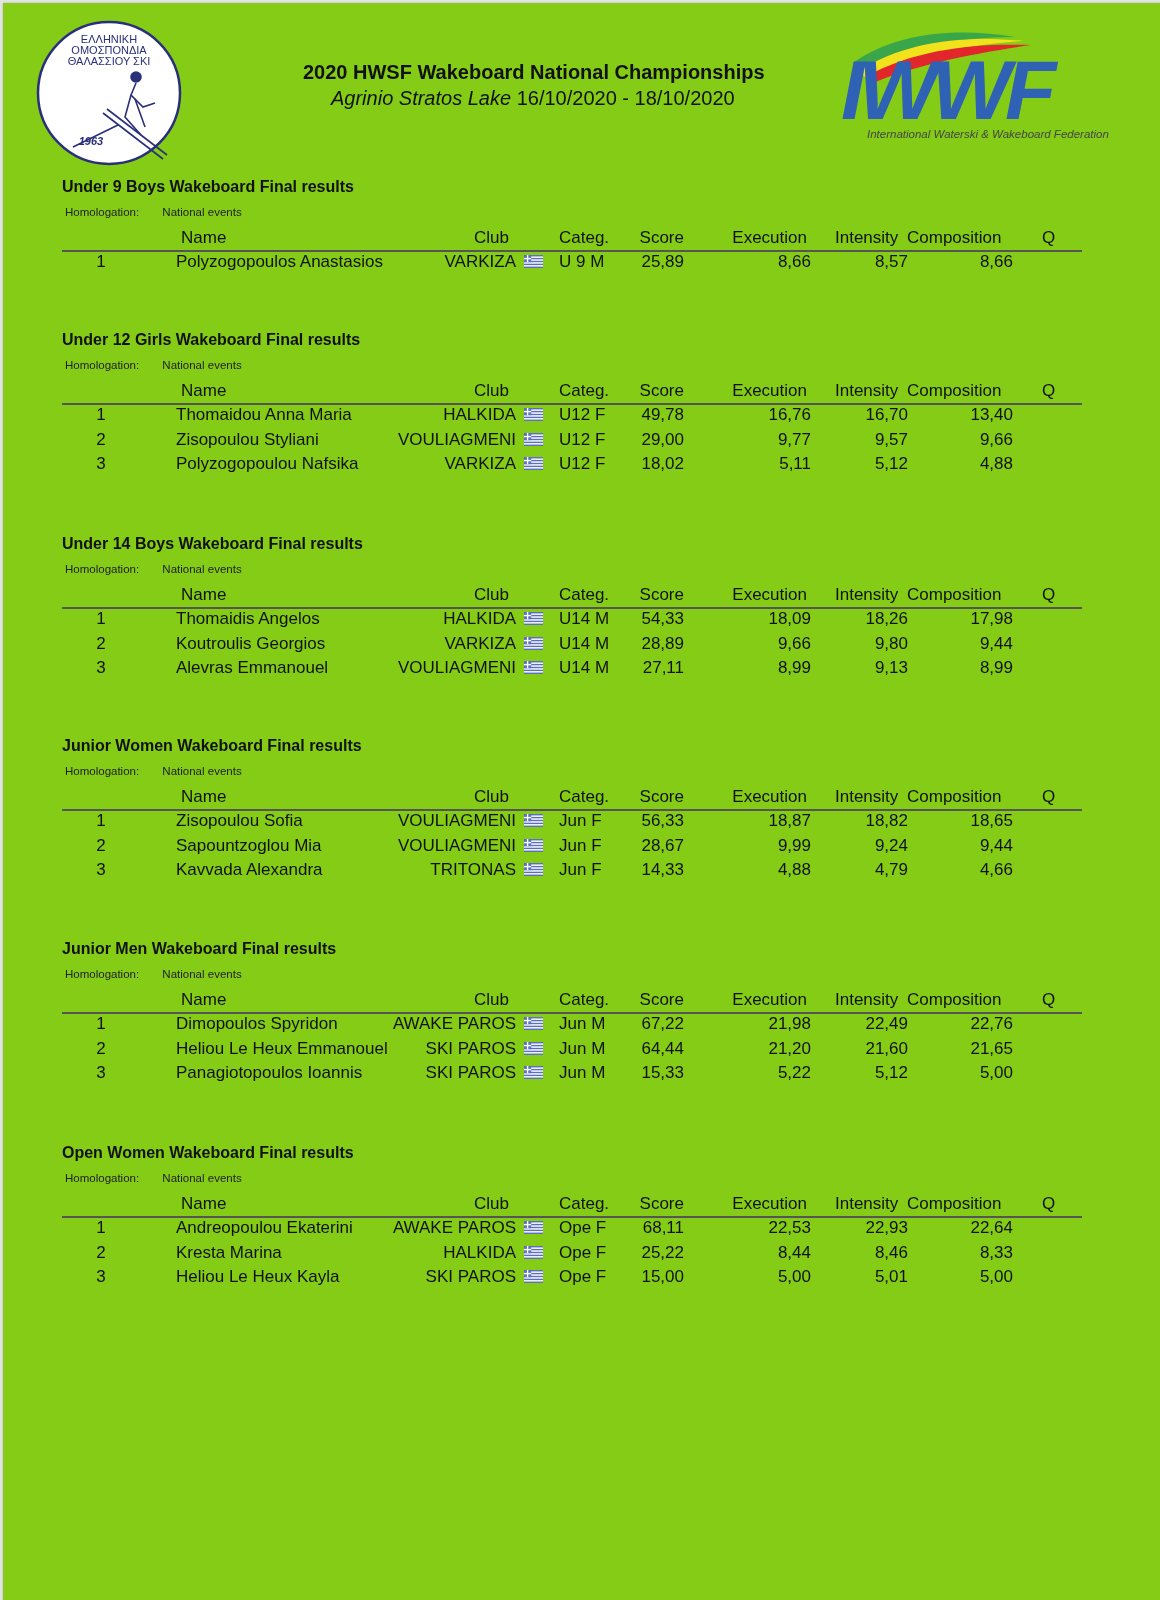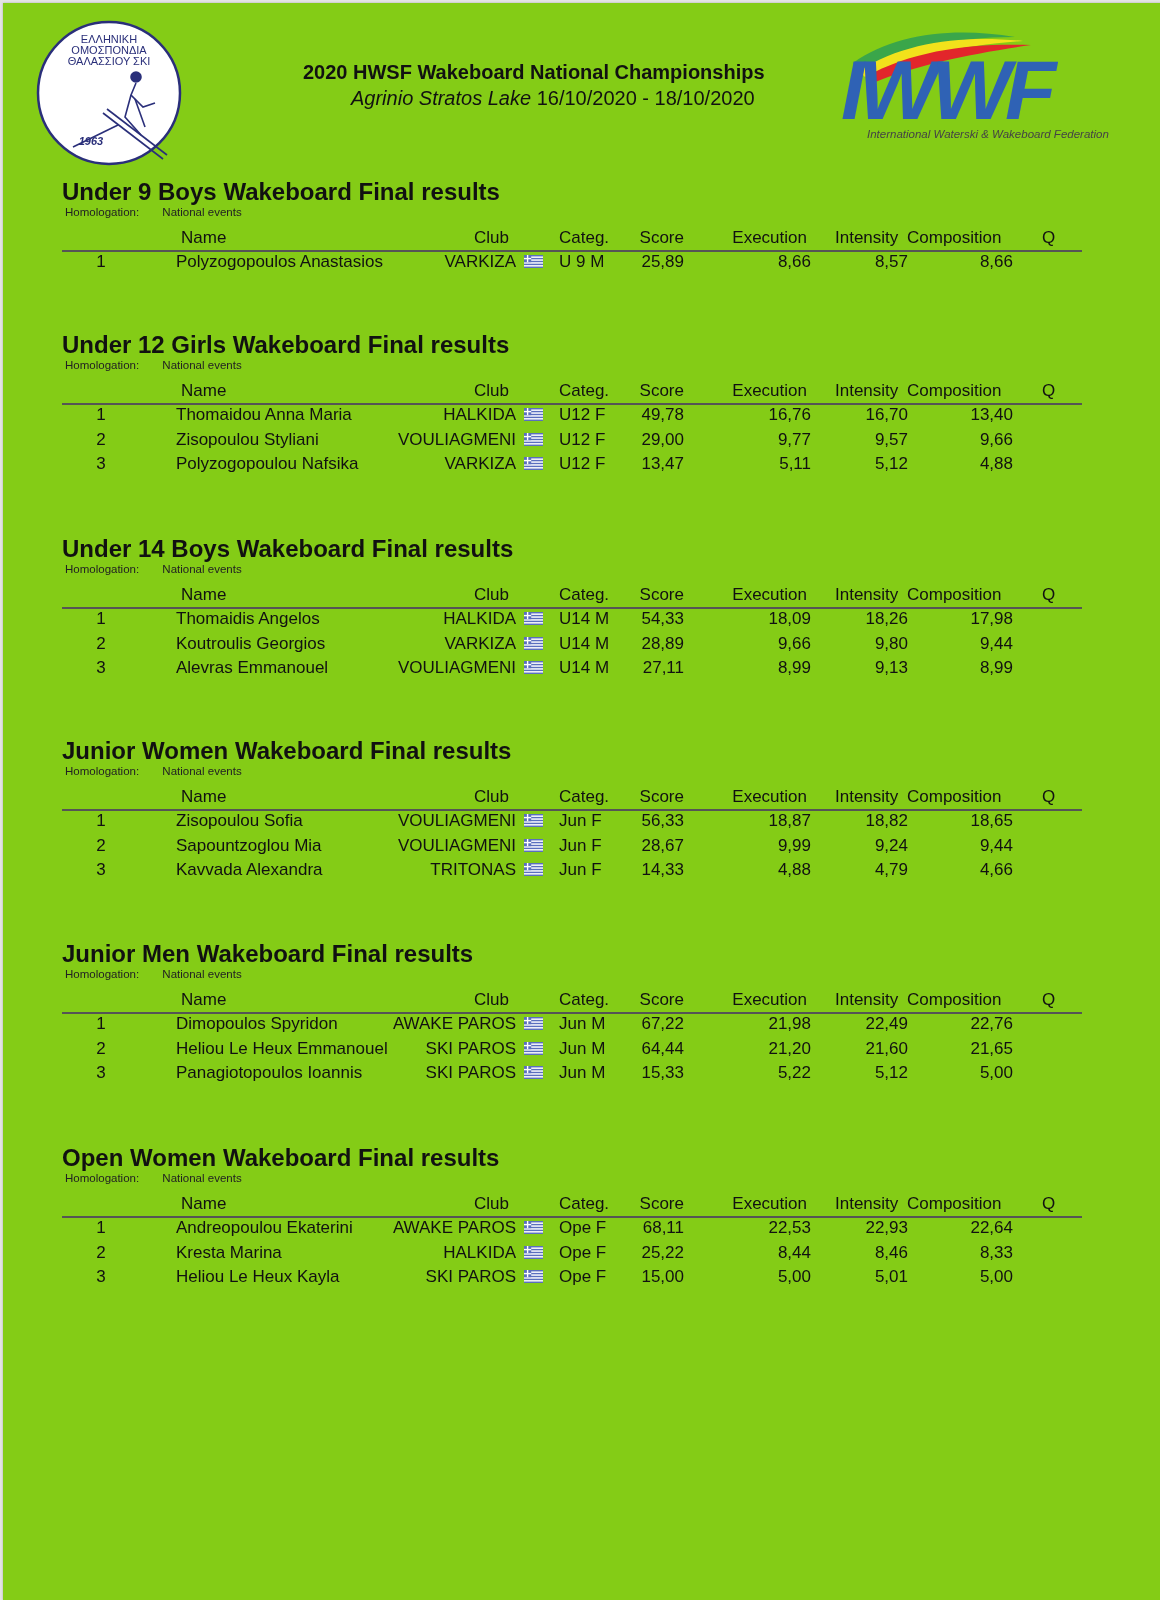--- a/index.html
+++ b/index.html
@@ -12,28 +12,28 @@
   .sheet {
     position: absolute; left: 3px; top: 3px; width: 1154px; height: 1597px;
     background: #84cc16;
     box-shadow: 0 0 2px rgba(0,0,0,0.25);
     padding-left: 8px;
   }
   
   .hwsf-logo { position: absolute; left: 30px; top: 14px; width: 152px; height: 152px; }
   .title-block { position: absolute; left: 300px; top: 58px; width: 540px; }
   .doc-title { position: absolute; left: 0; top: 0; font-size: 20px; font-weight: bold; white-space: nowrap; }
-  .doc-subtitle { position: absolute; left: 48px; top: 26px; font-size: 20px; font-style: italic; white-space: nowrap; }
+  .doc-subtitle { position: absolute; left: 28px; top: 26px; font-size: 20px; font-style: italic; white-space: nowrap; }
   .doc-subtitle .dates { font-style: normal; }
   .iwwf-logo { position: absolute; left: 832px; top: 20px; width: 270px; height: 100px; }
   .iwwf-tagline { position: absolute; left: 830px; top: 125px; font-size: 11.5px; font-style: italic; color: #444; white-space: nowrap; margin-left: 34px; }
 
   
   .section { position: absolute; left: 0; width: 1150px; }
-  .sec-title { position: absolute; left: 59px; top: 0; font-size: 24px; font-weight: bold; white-space: nowrap; }
+  .sec-title { position: absolute; left: 59px; top: 0; font-size: 16px; font-weight: bold; white-space: nowrap; }
   .homolog { position: absolute; left: 62px; top: 28px; font-size: 11.5px; white-space: nowrap; color: #222; }
   .homolog span + span { margin-left: 20px; }
   .homolog .ev { margin-left: 0; }
   .hdr { position: absolute; top: 50px; left: 0; width: 1150px; height: 22px; font-size: 17px; }
   .rule { position: absolute; left: 59px; top: 72px; width: 1020px; height: 0; border-top: 2px solid #555; }
   .row { position: absolute; left: 0; width: 1150px; height: 24px; font-size: 17px; }
   .c { position: absolute; white-space: nowrap; top: 0; }
   .c-rank { left: 78px; width: 40px; text-align: center; }
   .c-name { left: 173px; }
   .c-club { right: 637px; text-align: right; }
@@ -202,21 +202,21 @@
             <rect x="0" y="0" width="19" height="1.4444444444444444" class="flag-stripe"></rect>
             <rect x="0" y="2.888888888888889" width="19" height="1.4444444444444444" class="flag-stripe"></rect>
             <rect x="0" y="5.777777777777778" width="19" height="1.4444444444444444" class="flag-stripe"></rect>
             <rect x="0" y="8.666666666666666" width="19" height="1.4444444444444444" class="flag-stripe"></rect>
             <rect x="0" y="11.555555555555555" width="19" height="1.4444444444444444" class="flag-stripe"></rect>
             <rect x="0" y="0" width="7.2" height="7.2" class="flag-stripe"></rect>
             <rect x="0" y="2.9" width="7.2" height="1.4" fill="#fff"></rect>
             <rect x="2.9" y="0" width="1.4" height="7.2" fill="#fff"></rect>
           </svg>
           <span class="c c-categ">U12 F</span>
-          <span class="c c-score">13,47</span>
+          <span class="c c-score">18,02</span>
           <span class="c c-exec">5,11</span>
           <span class="c c-int">5,12</span>
           <span class="c c-comp">4,88</span>
           <span class="c c-q"></span>
         </div>
       </div>
       <div class="section" style="top: 532px;">
     <div class="sec-title">Under 14 Boys Wakeboard Final results</div>
     <div class="homolog">
       <span>Homologation:</span>

